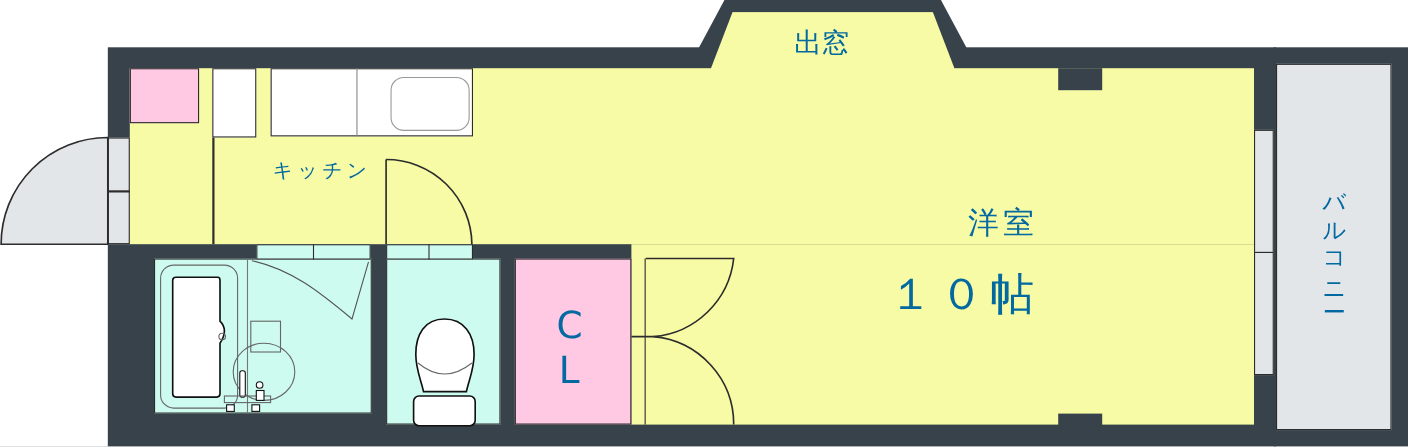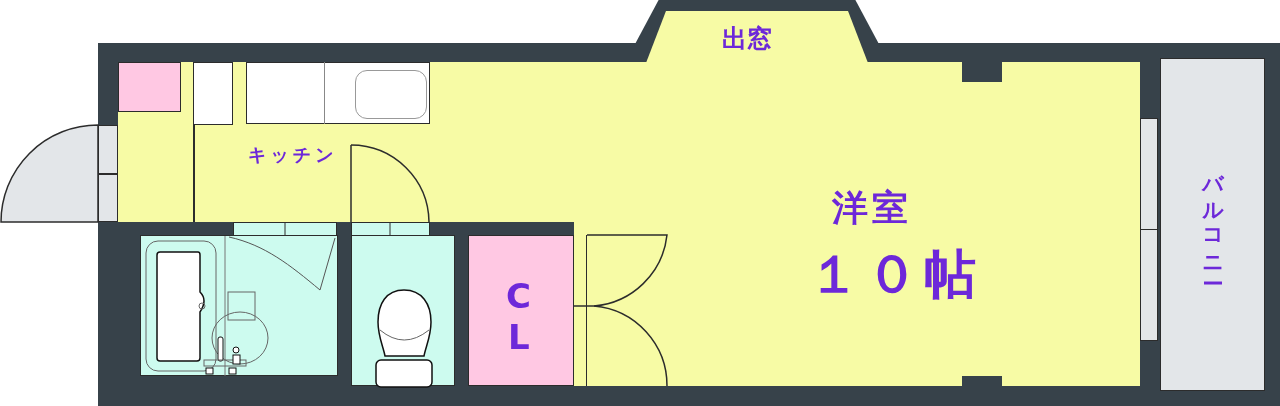--- a/index.html
+++ b/index.html
@@ -5,21 +5,21 @@
   html,body{margin:0;padding:0;background:#ffffff;}
   body{width:1280px;height:406px;position:relative;overflow:hidden;font-family:"DejaVu Sans","Liberation Sans",sans-serif;}
   .abs{position:absolute;box-sizing:border-box;}
   .wall{background:#37424a;}
   .yellow{background:#f7fba5;}
   .mint{background:#cdfbef;}
   .pink{background:#ffc8e3;}
   .grey{background:#e3e6e9;}
   .white{background:#ffffff;}
   .ln{border:1.5px solid #2c2c2c;}
-  .label{position:absolute;color:#6d28d9;font-weight:bold;white-space:nowrap;}
+  .label{position:absolute;color:#0369a1;font-weight:normal;white-space:nowrap;}
   svg{position:absolute;left:0;top:0;}
 </style>
 </head>
 <body>
 
 <div class="abs wall" style="left:98px;top:43px;width:1062px;height:363px;"></div>
 
 <div class="abs yellow" style="left:118px;top:62px;width:1022px;height:160px;"></div>
 <div class="abs yellow" style="left:574px;top:222px;width:566px;height:164px;"></div>
 
@@ -54,22 +54,22 @@
 <div class="label" style="left:506px;top:276px;font-size:34px;">C</div>
 <div class="label" style="left:508px;top:317px;font-size:34px;">L</div>
 <div class="abs" style="left:574px;top:235px;width:13px;height:151px;border-right:1.5px solid #2c2c2c;"></div>
 
 <div class="abs wall" style="left:1158px;top:43px;width:122px;height:363px;"></div>
 <div class="abs grey ln" style="left:1160px;top:58px;width:105px;height:333px;"></div>
 <div class="abs grey ln" style="left:1140px;top:118px;width:18px;height:112px;"></div>
 <div class="abs grey ln" style="left:1140px;top:229px;width:18px;height:112px;"></div>
 <div class="label" style="left:1199px;top:160px;font-size:21px;writing-mode:vertical-rl;letter-spacing:4px;">バルコニー</div>
 
-<div class="label" style="left:832px;top:184px;font-size:36px;letter-spacing:4px;">洋室</div>
-<div class="label" style="left:808px;top:240px;font-size:52px;letter-spacing:6px;">１０帖</div>
+<div class="label" style="left:880px;top:184px;font-size:28px;letter-spacing:4px;">洋室</div>
+<div class="label" style="left:808px;top:240px;font-size:40px;letter-spacing:6px;">１０帖</div>
 
 <svg width="1280" height="406">
 
   <path d="M98,125 A97,97 0 0 0 1,222 L98,222 Z" fill="#e3e6e9" stroke="#2c2c2c" stroke-width="1.5"></path>
 
   <path d="M351,145 A78,78 0 0 1 429,222" fill="none" stroke="#2c2c2c" stroke-width="1.5"></path>
   <line x1="351" y1="145" x2="351" y2="222" stroke="#2c2c2c" stroke-width="1.5"></line>
 
   <line x1="390" y1="222" x2="390" y2="236" stroke="#2c2c2c" stroke-width="1"></line>
   <line x1="285" y1="222" x2="285" y2="236" stroke="#2c2c2c" stroke-width="1"></line>

